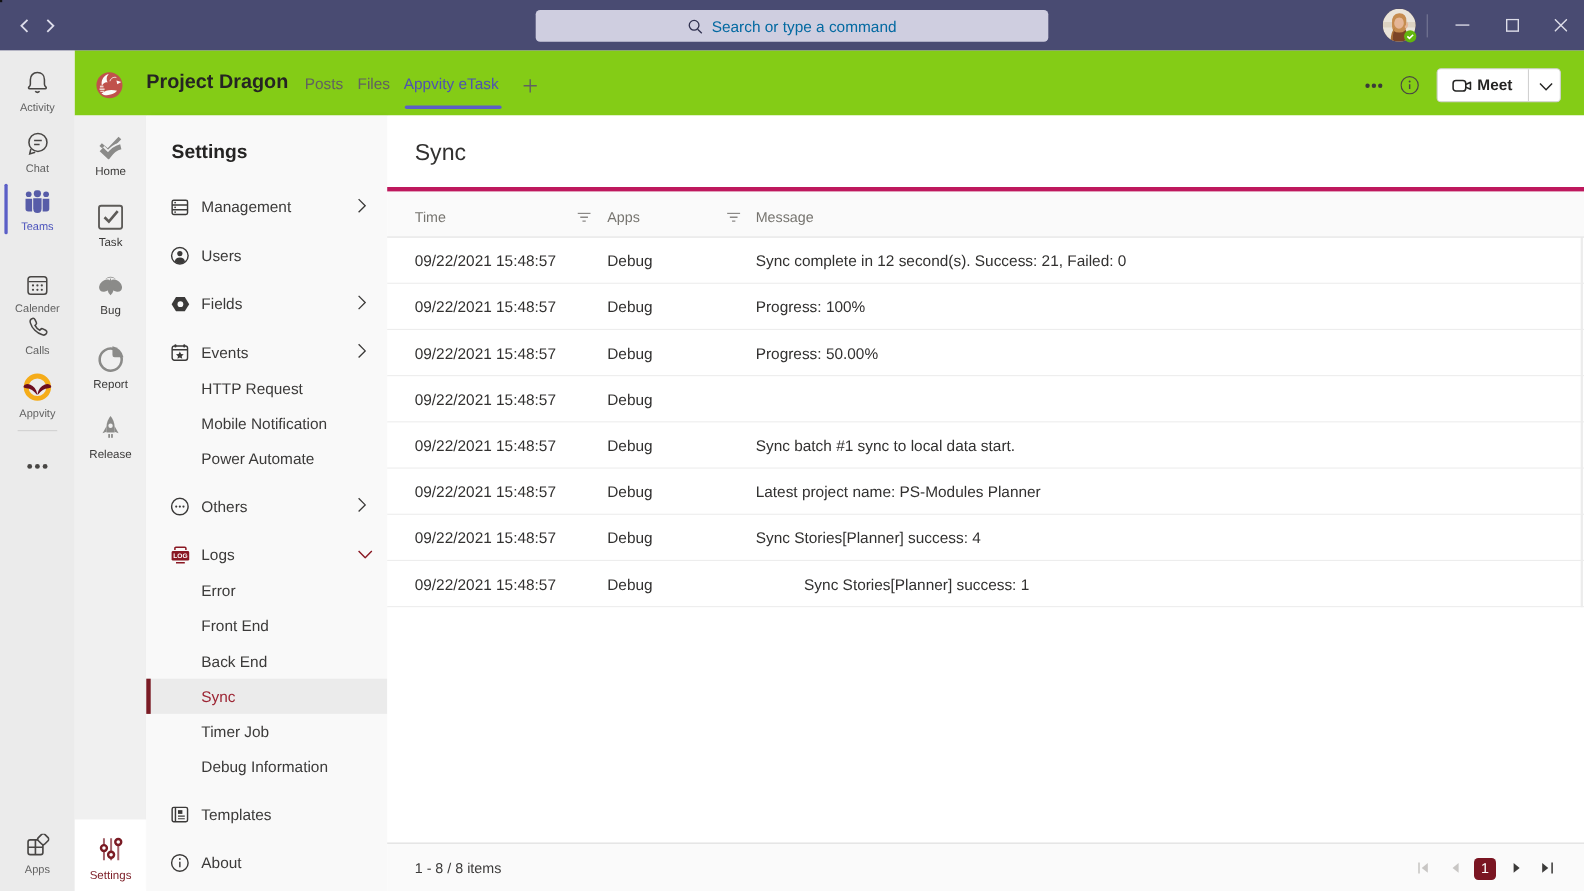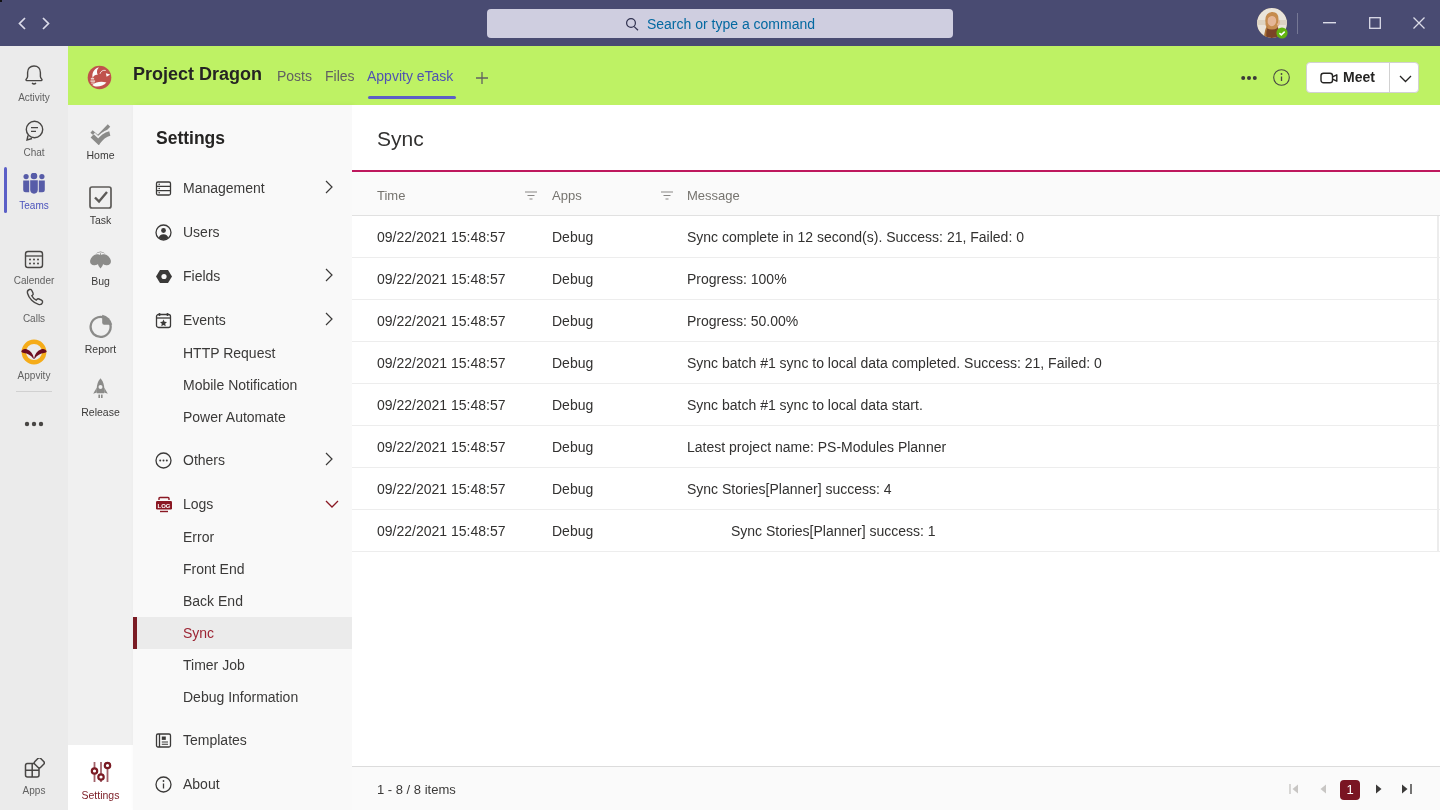--- a/index.html
+++ b/index.html
@@ -14,21 +14,21 @@
 
   
   .apprail { position:absolute; left:0; top:46px; width:68px; height:764px; background:#ebebeb; }
   .railitem { position:absolute; left:0; width:68px; text-align:center; color:#616161; }
   .railitem .lbl { font-size:10px; display:block; margin-top:1px; }
   .railsel { color:#4b53bc; }
   .railbar { position:absolute; left:4px; width:3px; height:46px; background:#5b5fc7; border-radius:2px; }
   .railsep { position:absolute; left:16px; top:345px; width:36px; height:1px; background:#d1d1d1; }
 
   
-  .header { position:absolute; left:68px; top:46px; width:1372px; height:59px; background:#bef264; }
+  .header { position:absolute; left:68px; top:46px; width:1372px; height:59px; background:#84cc16; }
   .teamtitle { position:absolute; left:65px; top:18px; font-size:18px; font-weight:700; color:#252423; }
   .tab { position:absolute; top:22px; font-size:14px; color:#616161; }
   .tabactive { color:#4f52b2; font-weight:400; }
   .tabunderline { position:absolute; left:300px; top:50px; width:88px; height:3px; background:#5b5fc7; border-radius:2px; }
   .meetbtn { position:absolute; left:1238px; top:16px; width:113px; height:31px; border:1px solid #d1d1d1; background:#fff; border-radius:4px; }
   .meetbtn .sep { position:absolute; left:82px; top:0; width:1px; height:29px; background:#d1d1d1; }
   .meetlabel { position:absolute; left:36px; top:6px; font-size:14px; font-weight:700; color:#252423; }
 
   
   .rail2 { position:absolute; left:68px; top:105px; width:65px; height:705px; background:#f0f0f0; }
@@ -44,21 +44,21 @@
   .mitem .ic { position:absolute; left:22px; top:14px; }
   .mitem .txt { position:absolute; left:50px; top:14px; font-size:14px; color:#3b3a39; }
   .mitem .chev { position:absolute; left:192px; top:14px; }
   .msub { position:absolute; left:50px; width:169px; height:32px; line-height:32px; font-size:14px; color:#3b3a39; }
   .msel { position:absolute; left:0; width:219px; height:32px; background:#ebebeb; }
   .mselbar { position:absolute; left:0; top:0; width:4px; height:32px; background:#7a1b24; }
 
   
   .main { position:absolute; left:352px; top:105px; width:1088px; height:705px; background:#fff; }
   .mtitle { position:absolute; left:25px; top:22px; font-size:21px; color:#323130; }
-  .thead { position:absolute; left:0; top:65px; width:1088px; height:46px; background:#fafafa; border-top:2px solid #be185d; border-bottom:1px solid #e1e1e1; }
+  .thead { position:absolute; left:0; top:65px; width:1088px; height:46px; background:#fafafa; border-top:4px solid #be185d; border-bottom:1px solid #e1e1e1; }
   .th { position:absolute; top:16px; font-size:13px; color:#76746f; }
   .trow { position:absolute; left:0; width:1088px; height:42px; border-bottom:1px solid #ededed; font-size:14px; color:#323130; }
   .td { position:absolute; top:13px; }
   .pagebar { position:absolute; left:0; top:661px; width:1088px; height:44px; background:#fafafa; border-top:1px solid #dcdcdc; }
   .pageinfo { position:absolute; left:25px; top:15px; font-size:13px; color:#3b3a39; }
   .pgbox { position:absolute; left:988px; top:13px; width:20px; height:20px; background:#7a1522; border-radius:4px; color:#fff; font-size:13px; text-align:center; line-height:20px; }
 </style>
 </head>
 <body>
 
@@ -435,21 +435,20 @@
       <div class="td" style="left:335px;">Progress: 100%</div>
     </div>
   <div class="trow" style="top:195px;">
       <div class="td" style="left:25px;">09/22/2021 15:48:57</div>
       <div class="td" style="left:200px;">Debug</div>
       <div class="td" style="left:335px;">Progress: 50.00%</div>
     </div>
   <div class="trow" style="top:237px;">
       <div class="td" style="left:25px;">09/22/2021 15:48:57</div>
       <div class="td" style="left:200px;">Debug</div>
-      <div class="td" style="left:335px;">Sync batch #1 sync to local data completed. Success: 21, Failed: 0</div>
     </div>
   <div class="trow" style="top:279px;">
       <div class="td" style="left:25px;">09/22/2021 15:48:57</div>
       <div class="td" style="left:200px;">Debug</div>
       <div class="td" style="left:335px;">Sync batch #1 sync to local data start.</div>
     </div>
   <div class="trow" style="top:321px;">
       <div class="td" style="left:25px;">09/22/2021 15:48:57</div>
       <div class="td" style="left:200px;">Debug</div>
       <div class="td" style="left:335px;">Latest project name: PS-Modules Planner</div>

